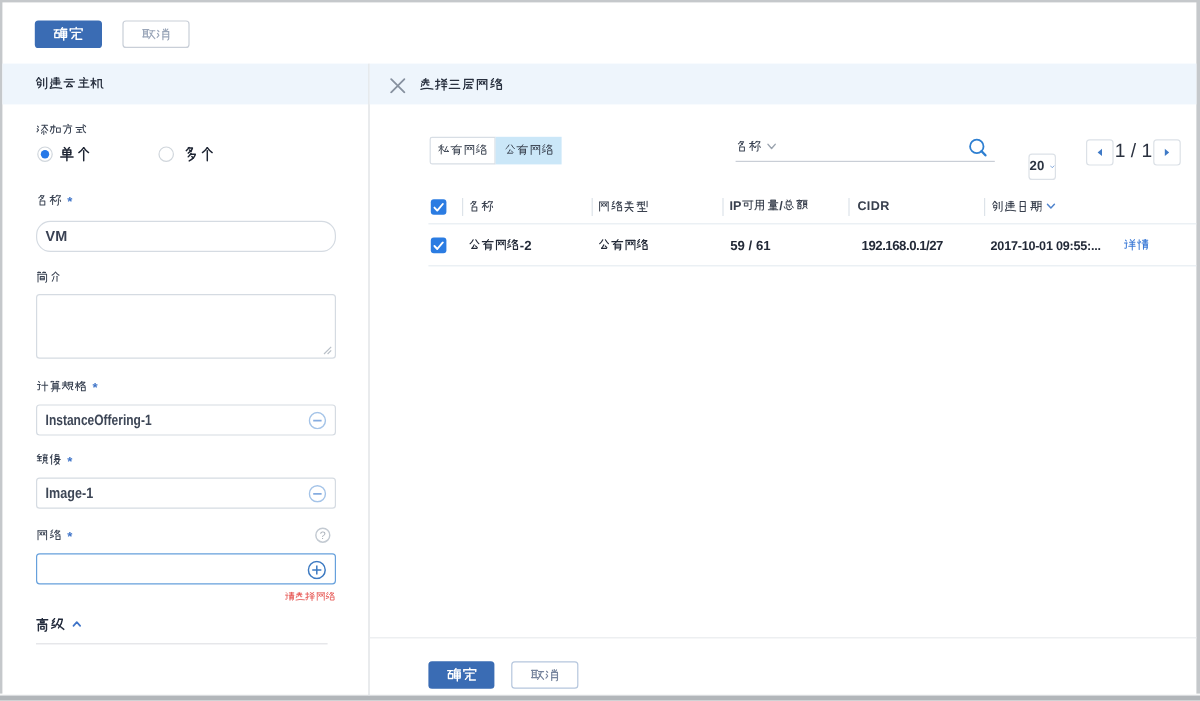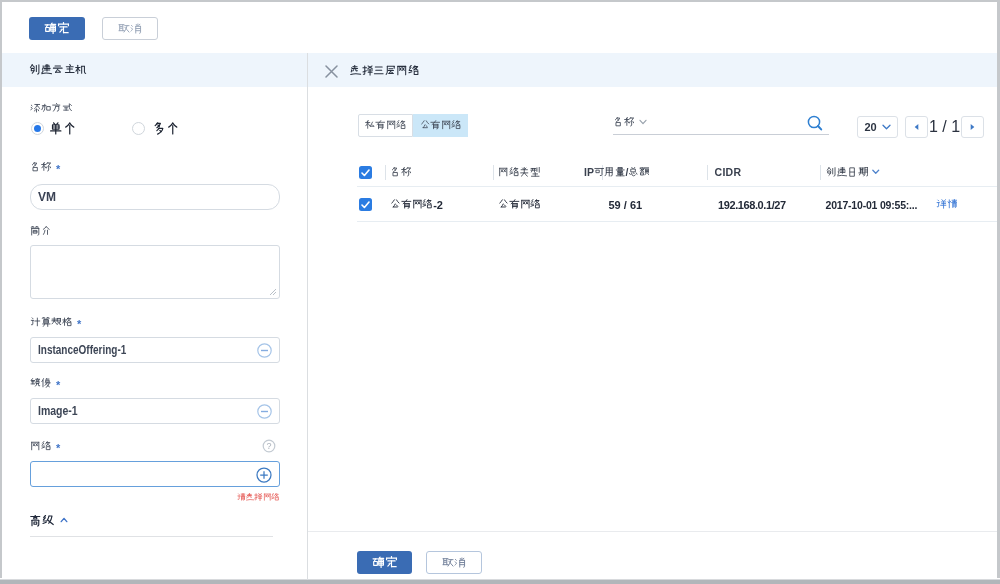--- a/index.html
+++ b/index.html
@@ -731,21 +731,21 @@
     </svg>
     <svg width="8" height="6" viewBox="0 0 8 6" style="margin-left:5px">
       <path d="M1,1.3 L4,4.7 L7,1.3" stroke="#9aa3ae" stroke-width="1.2" fill="none" stroke-linecap="round" stroke-linejoin="round"></path>
     </svg>
   </div>
 <div style="position:absolute;left:613px;top:134px;width:216px;height:1px;background:#c9ced6"></div>
 <svg width="17" height="17" viewBox="0 0 17 17" style="position:absolute;left:807px;top:115px">
     <circle cx="7" cy="7" r="5.6" fill="none" stroke="#2e7fd1" stroke-width="1.5"></circle>
     <path d="M11,11 L14.2,14.4" stroke="#2e7fd1" stroke-width="2" stroke-linecap="round"></path>
   </svg>
-<div style="position:absolute;left:857px;top:116px;width:41px;height:22px;background:#fff;border:1px solid #dce1e7;border-radius:3px;display:flex;align-items:center;justify-content:center;gap:5px">
+<div style="position:absolute;left:857px;top:128px;width:23px;height:22px;background:#fff;border:1px solid #dce1e7;border-radius:3px;display:flex;align-items:center;justify-content:center;gap:5px">
     <span style="font-size:11px;font-weight:bold;color:#2c3442">20</span>
     <svg width="9" height="6" viewBox="0 0 9 6">
       <path d="M1,1.2 L4.5,4.8 L8,1.2" stroke="#3e79c6" stroke-width="1.3" fill="none" stroke-linecap="round" stroke-linejoin="round"></path>
     </svg>
   </div>
 <div style="position:absolute;left:905px;top:116px;width:23px;height:22px;background:#fff;border:1px solid #dce1e7;border-radius:3px;display:flex;align-items:center;justify-content:center">
     <svg width="5" height="8" viewBox="0 0 6 9">
       <path d="M5.2,0.8 L0.8,4.5 L5.2,8.2 Z" fill="#3e79c6"></path>
     </svg>
   </div>
@@ -779,21 +779,21 @@
     <svg class="cn" style="color:#39404e;width:10.5px;height:10.5px" viewBox="0 0 100 100" stroke-width="8">
       <use href="#g27"></use>
     </svg>
     <svg class="cn" style="color:#39404e;width:10.5px;height:10.5px" viewBox="0 0 100 100" stroke-width="8">
       <use href="#g38"></use>
     </svg>
     <svg class="cn" style="color:#39404e;width:10.5px;height:10.5px" viewBox="0 0 100 100" stroke-width="8">
       <use href="#g39"></use>
     </svg>
   </div>
-<div style="position:absolute;left:584px;top:166px;height:12px;display:flex;align-items:center;white-space:nowrap;">
+<div style="position:absolute;left:608px;top:166px;height:12px;display:flex;white-space:nowrap;">
     <span style="font-size:10.5px;color:#39404e;font-weight:600">IP</span>
     <svg class="cn" style="color:#39404e;width:10.5px;height:10.5px" viewBox="0 0 100 100" stroke-width="8">
       <use href="#g40"></use>
     </svg>
     <svg class="cn" style="color:#39404e;width:10.5px;height:10.5px" viewBox="0 0 100 100" stroke-width="8">
       <use href="#g41"></use>
     </svg>
     <svg class="cn" style="color:#39404e;width:10.5px;height:10.5px" viewBox="0 0 100 100" stroke-width="8">
       <use href="#g42"></use>
     </svg>

